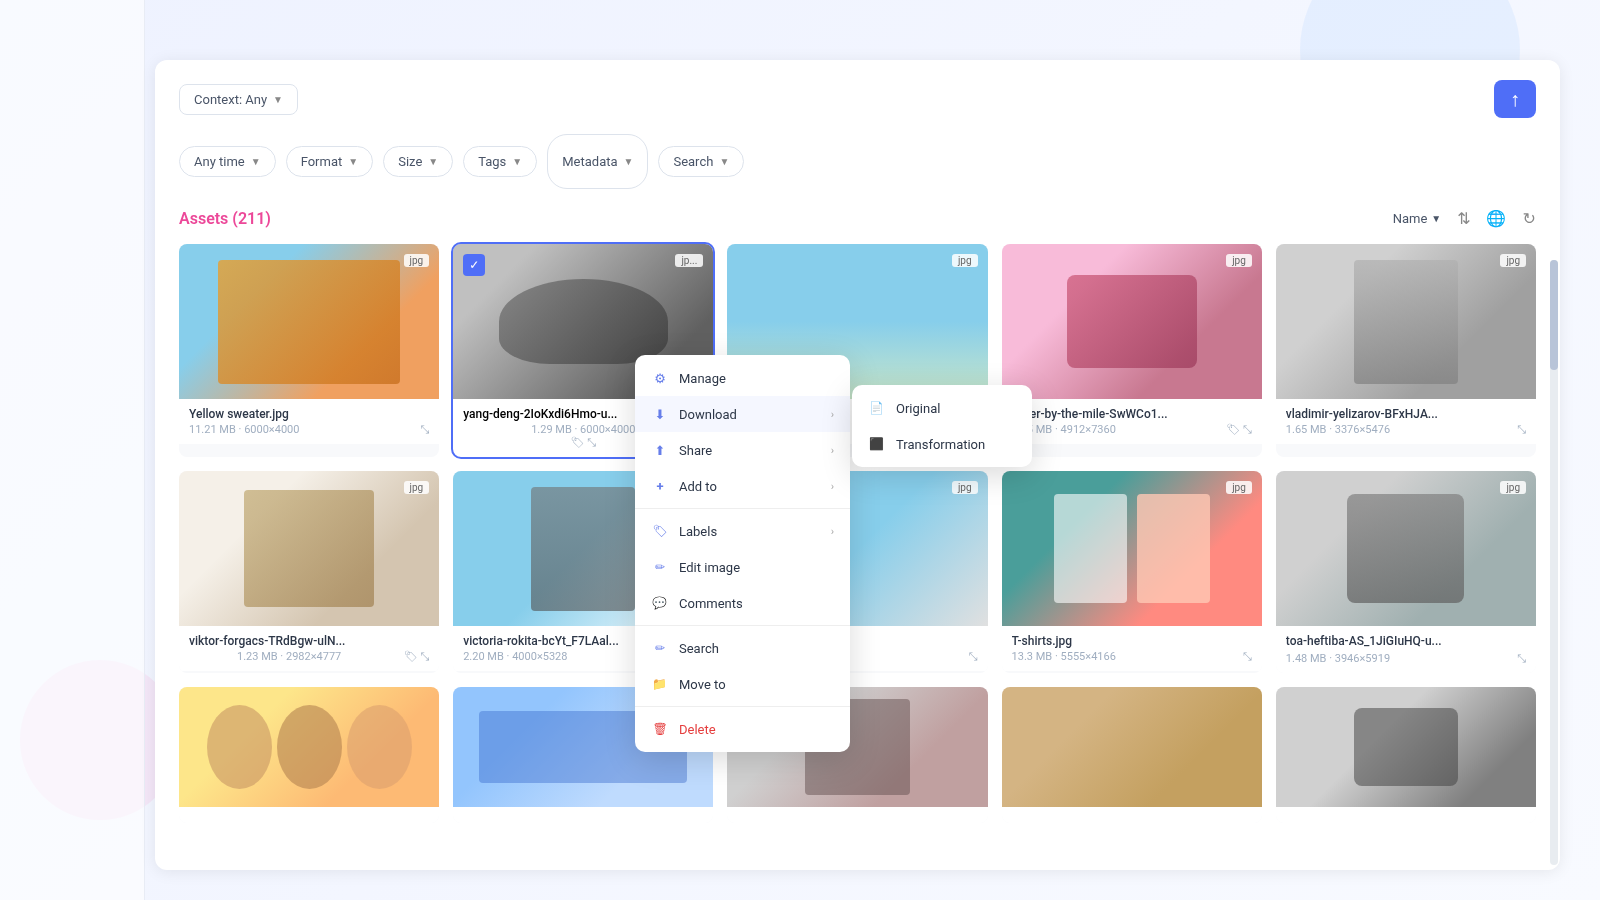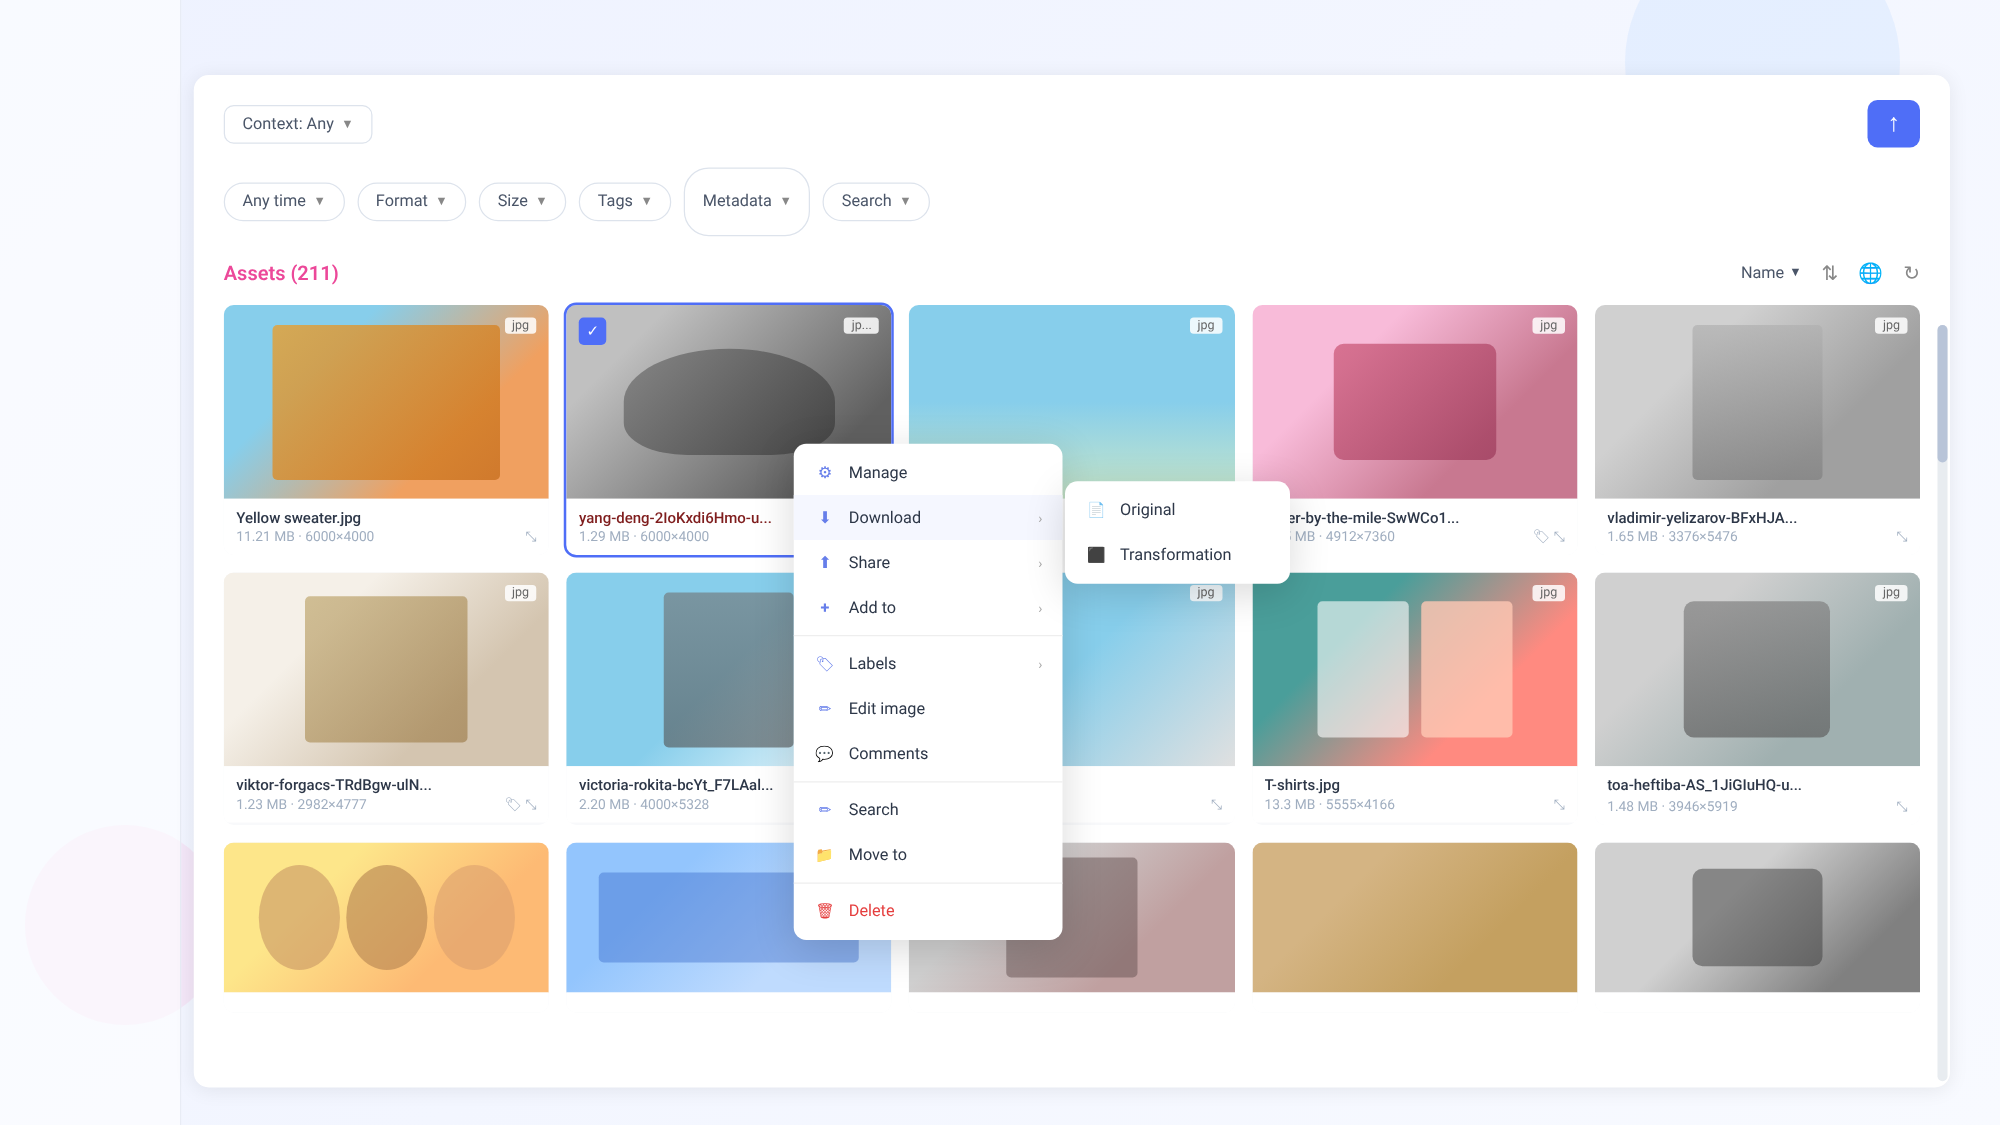--- a/index.html
+++ b/index.html
@@ -104,22 +104,22 @@
           </div>
         </div>
         <div style="position:absolute;top:10px;right:10px;font-size:10px;color:#666;background:rgba(255,255,255,0.85);padding:1px 6px;border-radius:3px;">jpg</div>
       </div>
 
       <div style="border-radius:8px;overflow:hidden;background:#f8f9fb;position:relative;cursor:pointer;outline:2px solid #4f6ef7;">
         <div style="width:100%;height:155px;background:linear-gradient(135deg,#c0c0c0 20%,#606060 80%);display:flex;align-items:center;justify-content:center;">
           <div style="width:65%;height:55%;background:linear-gradient(135deg,#808080,#404040);border-radius:50% 50% 30% 30%;opacity:0.9;"></div>
         </div>
         <div style="padding:8px 10px;background:#fff;">
-          <div style="font-size:12px;color:#7f1d1d;font-weight:500;white-space:nowrap;overflow:hidden;text-overflow:ellipsis;">yang-deng-2IoKxdi6Hmo-u...</div>
-          <div style="font-size:11px;color:#a0aec0;margin-top:2px;display:flex;align-items:center;justify-content:space-between;">
+          <div style="font-size:12px;color:#000000;font-weight:500;white-space:nowrap;overflow:hidden;text-overflow:ellipsis;">yang-deng-2IoKxdi6Hmo-u...</div>
+          <div style="font-size:11px;color:#a0aec0;margin-top:2px;display:flex;align-items:center;justify-content:space-between;flex-direction:column;">
             <span>1.29 MB · 6000×4000</span>
             <span>🏷 ⤡</span>
           </div>
         </div>
         <div style="position:absolute;top:10px;right:10px;font-size:10px;color:#666;background:rgba(255,255,255,0.85);padding:1px 6px;border-radius:3px;">jp...</div>
         <div style="position:absolute;top:10px;left:10px;width:22px;height:22px;background:#4f6ef7;border-radius:4px;display:flex;align-items:center;justify-content:center;color:#fff;font-size:12px;">✓</div>
       </div>
 
       <div style="border-radius:8px;overflow:hidden;background:#f8f9fb;position:relative;cursor:pointer;">
         <div style="width:100%;height:155px;background:linear-gradient(180deg,#87CEEB 50%,#c8e6c9 100%);"></div>
@@ -160,21 +160,21 @@
         </div>
         <div style="position:absolute;top:10px;right:10px;font-size:10px;color:#666;background:rgba(255,255,255,0.85);padding:1px 6px;border-radius:3px;">jpg</div>
       </div>
 
       <div style="border-radius:8px;overflow:hidden;background:#f8f9fb;position:relative;cursor:pointer;">
         <div style="width:100%;height:155px;background:linear-gradient(135deg,#f5f0e8 30%,#d4c5b0 70%);display:flex;align-items:center;justify-content:center;">
           <div style="width:50%;height:75%;background:linear-gradient(135deg,#c0a870,#a08050);border-radius:4px;opacity:0.7;"></div>
         </div>
         <div style="padding:8px 10px;background:#fff;">
           <div style="font-size:12px;color:#2d3748;font-weight:500;white-space:nowrap;overflow:hidden;text-overflow:ellipsis;">viktor-forgacs-TRdBgw-ulN...</div>
-          <div style="font-size:11px;color:#a0aec0;margin-top:2px;display:flex;justify-content:space-between;">
+          <div style="font-size:11px;color:#a0aec0;margin-top:2px;display:flex;justify-content:space-between;margin-left:48px;">
             <span>1.23 MB · 2982×4777</span>
             <span>🏷 ⤡</span>
           </div>
         </div>
         <div style="position:absolute;top:10px;right:10px;font-size:10px;color:#666;background:rgba(255,255,255,0.85);padding:1px 6px;border-radius:3px;">jpg</div>
       </div>
 
       <div style="border-radius:8px;overflow:hidden;background:#f8f9fb;position:relative;cursor:pointer;">
         <div style="width:100%;height:155px;background:linear-gradient(135deg,#87CEEB 50%,#ffffff 100%);display:flex;align-items:center;justify-content:center;">
           <div style="width:40%;height:80%;background:linear-gradient(180deg,#707070,#505050);border-radius:4px;opacity:0.6;"></div>

